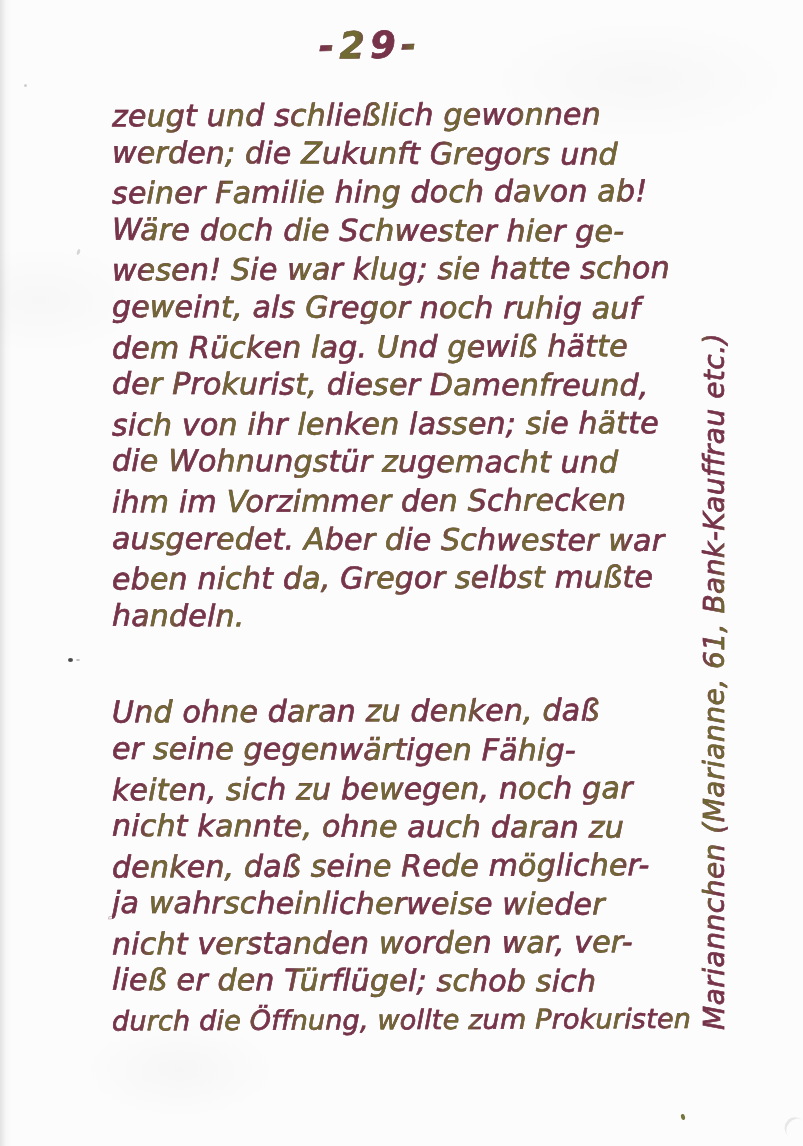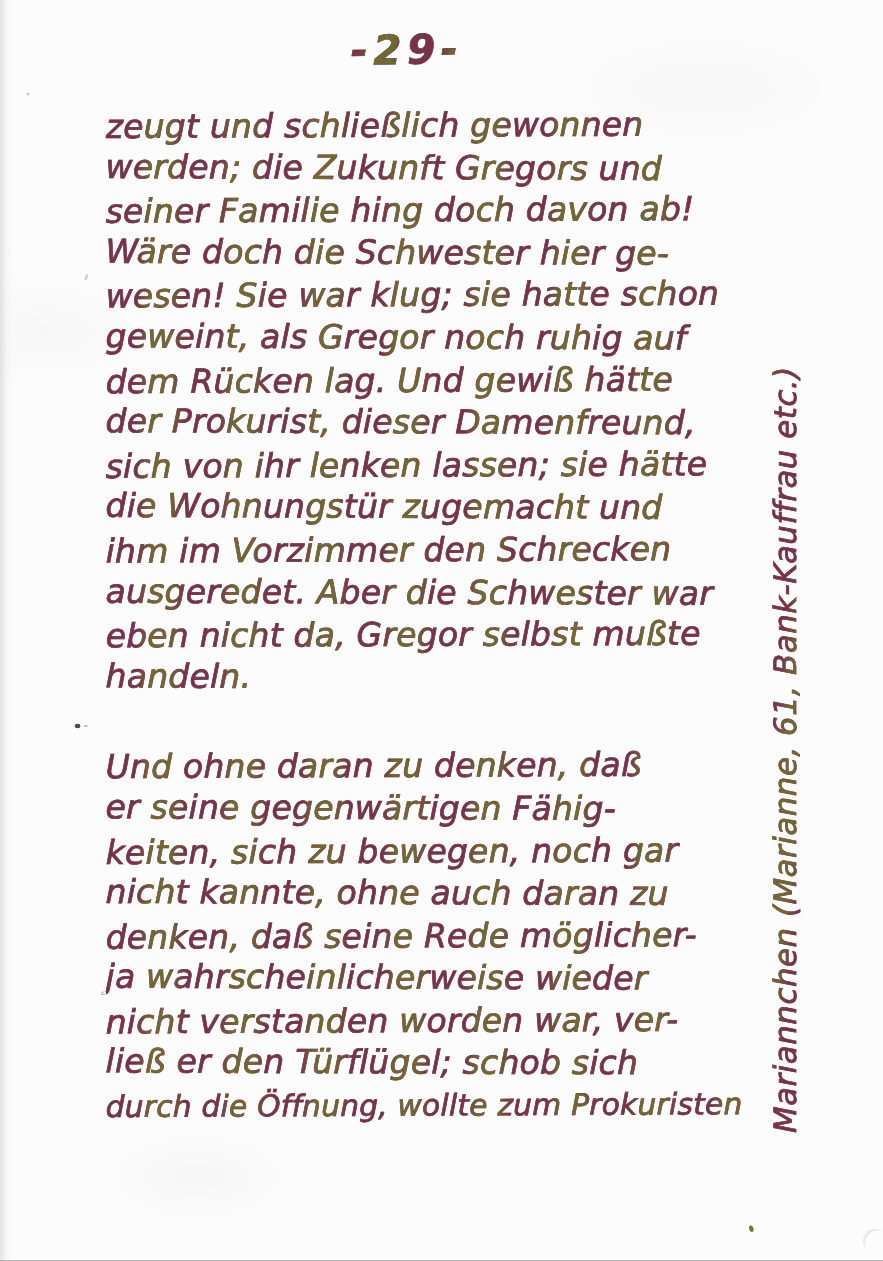--- a/index.html
+++ b/index.html
@@ -51,29 +51,29 @@
     width: 740px;
     text-align: center;
     font-size: 37px;
     font-weight: bold;
     letter-spacing: 5px;
     transform: rotate(-1deg);
   }
 
   .body-text {
     position: absolute;
-    left: 96px;
+    left: 112px;
     top: 96px;
     width: 660px;
     font-size: 30px;
     line-height: 38.6px;
     letter-spacing: 0.2px;
   }
   .paragraph + .paragraph {
-    margin-top: 42px;
+    margin-top: 56px;
   }
   .line {
     white-space: nowrap;
   }
   .line:nth-child(odd)  { transform: rotate(-0.25deg); }
   .line:nth-child(even) { transform: rotate(0.2deg); }
   .paragraph:last-child .line:last-child {
     font-size: 27px; 
   }
 

